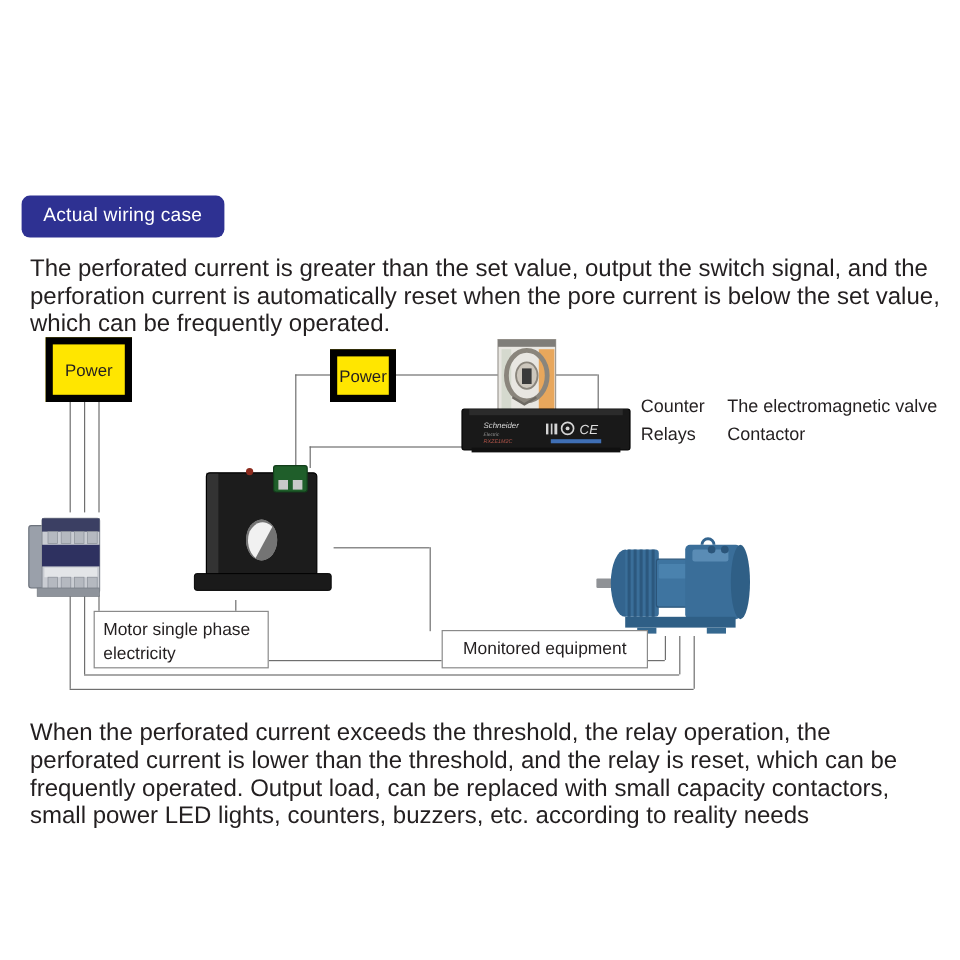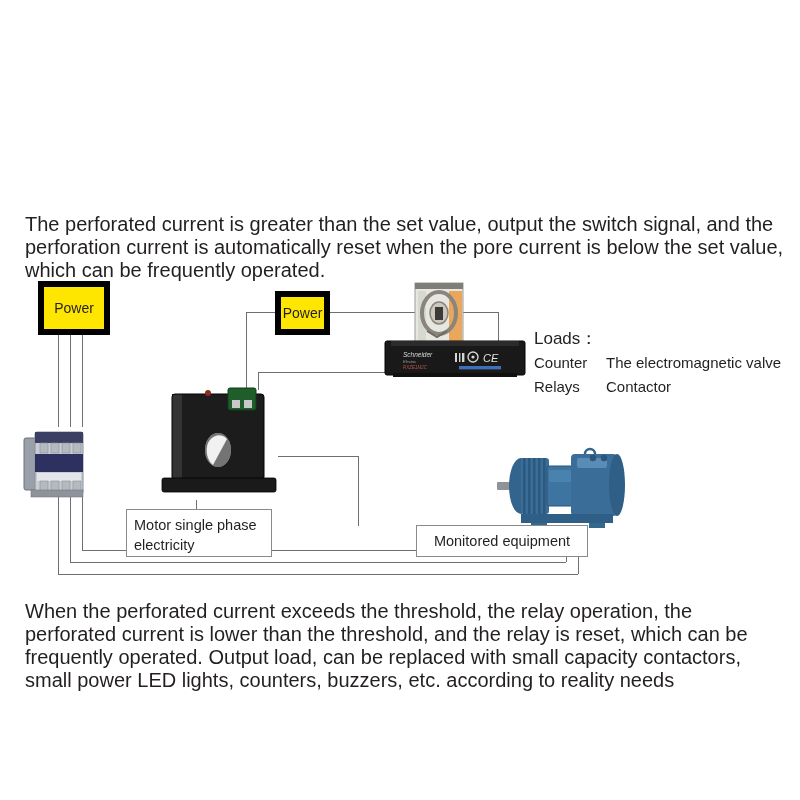--- a/index.html
+++ b/index.html
@@ -36,21 +36,20 @@
     font-size:14px;color:#231f20;box-sizing:border-box;
   }
   #power-box-main{left:38px;top:281px;width:72px;height:54px;}
   #power-box-control{left:275px;top:291px;width:55px;height:44px;}
 
   
   .capbox{
     position:absolute;border:1px solid #8a8a8a;background:#ffffff;
     box-sizing:border-box;font-size:14.5px;line-height:20px;color:#231f20;
     padding:5px 7px;
-    margin-left:48px;
   }
   #motor-phase-caption{left:78px;top:509px;width:146px;height:48px;}
   #monitored-equipment-caption{left:368px;top:525px;width:172px;height:32px;
        display:flex;align-items:center;justify-content:center;padding:0 0;}
 
   
   .wire{position:absolute;background:#6f6f6f;}
   .wh{height:1px;}
   .wv{width:1px;}
 
@@ -63,20 +62,21 @@
   
   #motor-unit{position:absolute;left:497px;top:440px;width:128px;height:95px;}
 
   svg{display:block;overflow:visible;}
 </style>
 </head>
 <body>
 
 <div id="stage">
 
+  <div class="badge">Actual wiring case</div>
 
   <div class="para" id="intro-paragraph">The perforated current is greater than the set value, output the switch signal, and the perforation current is automatically reset when the pore current is below the set value, which can be frequently operated.</div>
 
   <div>
 
     <div class="wire wv" style="left:58px;  top:335px; height:92px;"></div>
     <div class="wire wv" style="left:70px;  top:335px; height:92px;"></div>
     <div class="wire wv" style="left:82px;  top:335px; height:92px;"></div>
 
     <div class="wire wv" style="left:58px;  top:496px; height:78px;"></div>
@@ -218,21 +218,20 @@
       <rect x="24" y="74" width="92" height="9" fill="#2f5f86"></rect>
       <rect x="34" y="83" width="16" height="5" fill="#35688f"></rect>
       <rect x="92" y="83" width="16" height="5" fill="#35688f"></rect>
     </svg>
   </div>
 
   <div class="capbox" id="motor-phase-caption">Motor single phase electricity</div>
   <div class="capbox" id="monitored-equipment-caption">Monitored equipment</div>
 
   <div class="loads">
-    <div class="ttl">Loads：</div>
     <div class="row">
       <div class="c1">Counter</div>
       <div class="c2">The electromagnetic valve</div>
     </div>
     <div class="row">
       <div class="c1">Relays</div>
       <div class="c2">Contactor</div>
     </div>
   </div>
 

